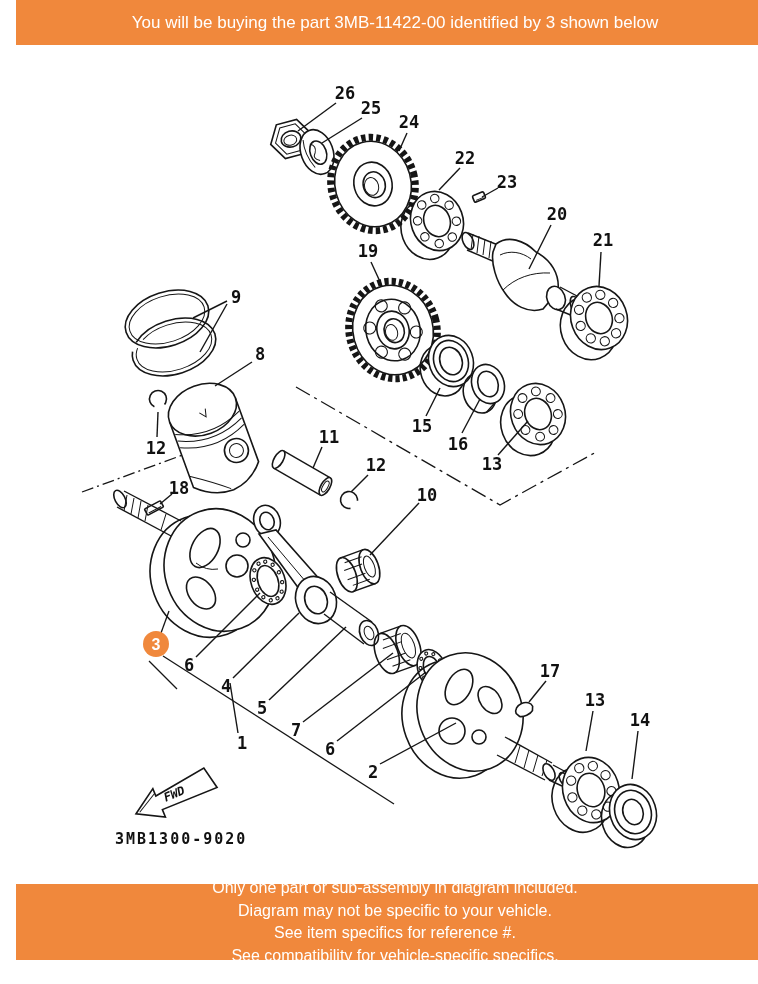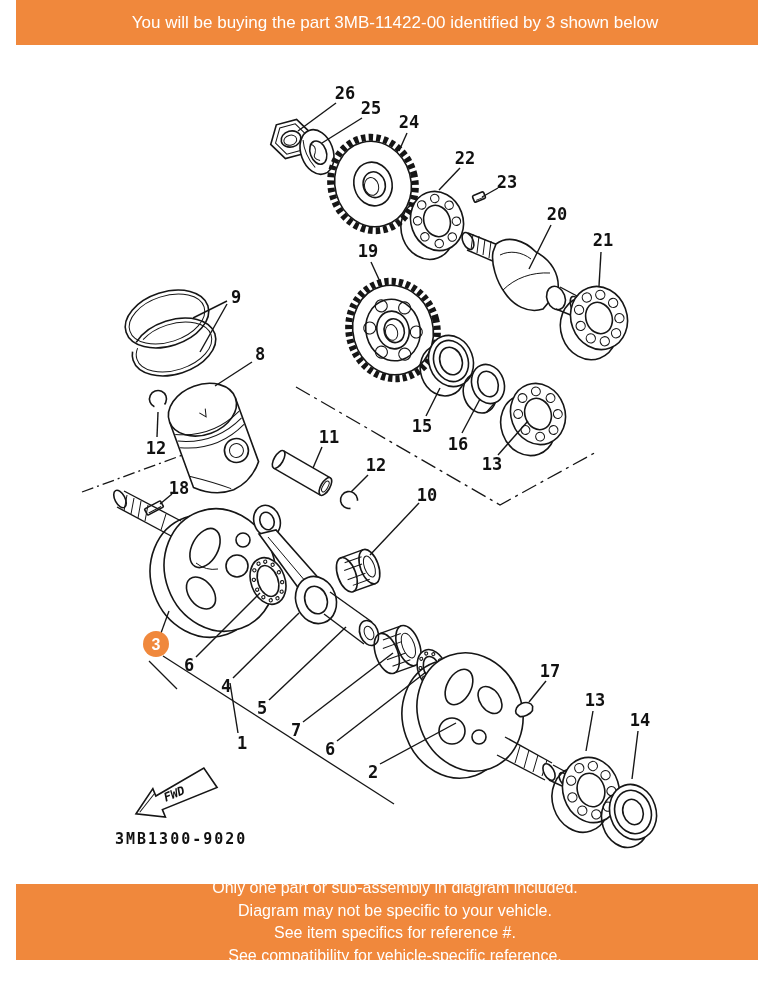--- a/index.html
+++ b/index.html
@@ -430,15 +430,15 @@
           <circle cx="156" cy="644" r="13" class="badge-circle"></circle>
           <text x="156" y="649.5" class="badge-num">3</text>
         </g>
     </svg>
   </div>
 
   <div class="banner banner-bottom" style="background: rgb(240, 136, 60);">
     <div>Only one part or sub-assembly in diagram included.</div>
     <div>Diagram may not be specific to your vehicle.</div>
     <div>See item specifics for reference #.</div>
-    <div>See compatibility for vehicle-specific reference.</div>
+    <div>See compatibility for vehicle-specific specifics.</div>
   </div>
 </div>
 
 </body></html>

